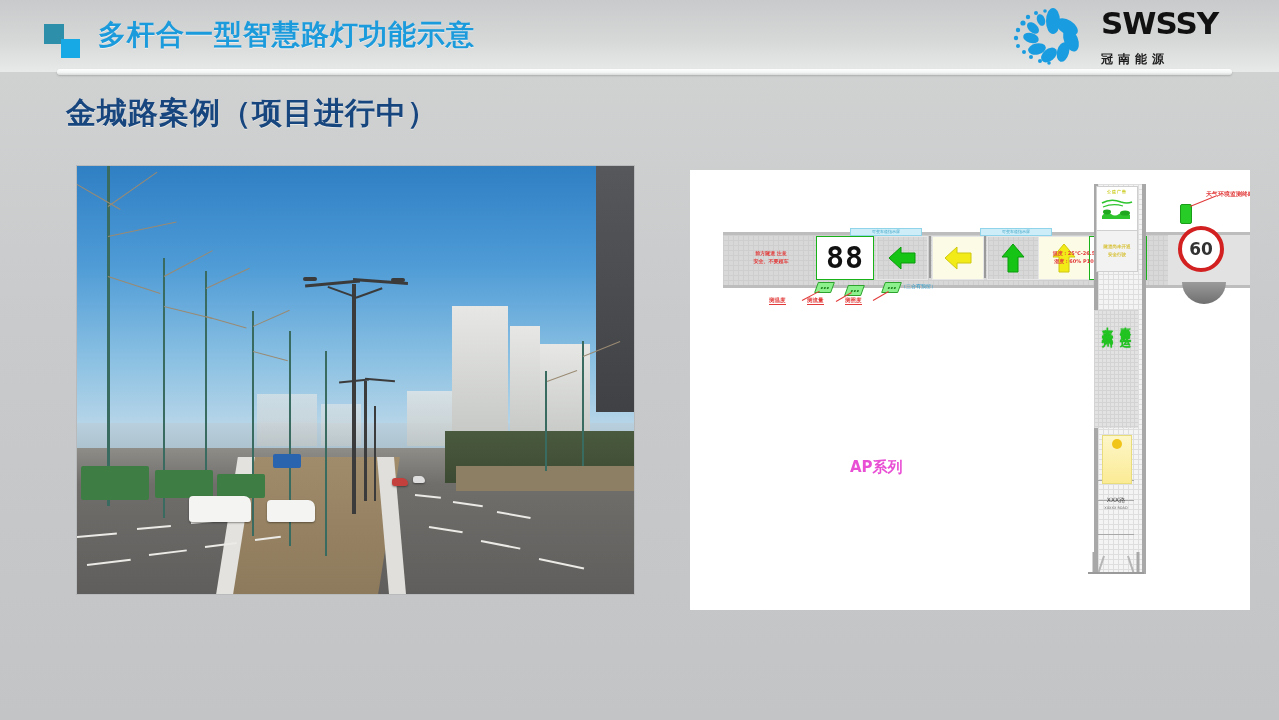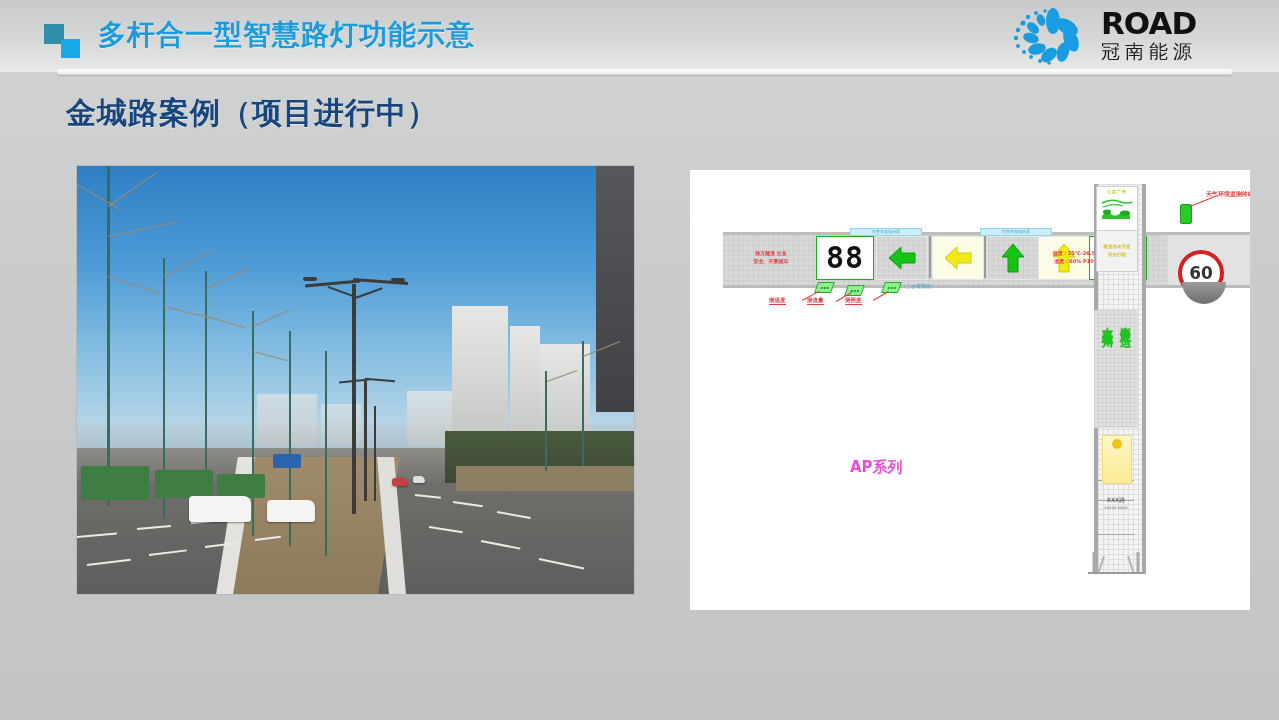--- a/index.html
+++ b/index.html
@@ -39,22 +39,22 @@
   
   .logo{position:absolute;right:22px;top:5px;width:248px;height:62px;}
   .logo-mark{position:absolute;left:0;top:2px;width:86px;height:58px;}
   .logo-text{position:absolute;left:92px;top:2px;}
   .logo-en{
     font-family:"DejaVu Sans","Liberation Sans",sans-serif;
     font-size:31px;font-weight:bold;color:#111;letter-spacing:-1px;
     line-height:32px;
   }
   .logo-cn{
-    font-size:19px;font-weight:normal;color:#1b1b1b;letter-spacing:5px;
-    line-height:20px;margin-top:2px;
+    font-size:12px;font-weight:bold;color:#1b1b1b;letter-spacing:5px;
+    line-height:20px;margin-top:10px;
   }
 
   
   .subtitle{
     position:absolute;left:66px;top:93px;
     font-size:30px;font-weight:bold;color:#17457e;
     letter-spacing:1px;white-space:nowrap;
     text-shadow:0 1px 0 rgba(255,255,255,.5);
   }
 
@@ -194,21 +194,21 @@
   .dg-streetname{
     position:absolute;left:406px;top:322px;width:40px;height:24px;
     display:flex;flex-direction:column;align-items:center;justify-content:center;
     color:#444;font-size:6px;line-height:8px;
   }
   .dg-streetname .sub{font-size:3.5px;color:#666;}
   .dg-base{
     position:absolute;left:398px;top:382px;width:56px;height:22px;
   }
   .dg-sign60{
-    position:absolute;left:488px;top:80px;width:38px;height:38px;
+    position:absolute;left:488px;top:56px;width:38px;height:38px;
     border-radius:50%;border:4px solid #d32020;background:#fff;
     display:flex;align-items:center;justify-content:center;
     color:#333;font-size:17px;font-weight:bold;
     font-family:"DejaVu Sans","Liberation Sans",sans-serif;
   }
   .dg-dome{
     position:absolute;left:492px;top:112px;width:44px;height:22px;
     border-radius:0 0 22px 22px;
     background:linear-gradient(180deg,#9b9b9b 0%,#6f6f6f 100%);
   }
@@ -283,21 +283,21 @@
               <circle cx="22" cy="50" r="2"></circle>
             <circle cx="31" cy="54" r="2"></circle>
               <circle cx="40" cy="56" r="1.8"></circle>
             <circle cx="19" cy="10" r="2.2"></circle>
               <circle cx="27" cy="6" r="2"></circle>
             <circle cx="36" cy="4" r="1.8"></circle>
           </g>
         </svg>
       </div>
       <div class="logo-text">
-        <div class="logo-en">ROAD</div>
+        <div class="logo-en">SWSSY</div>
         <div class="logo-cn">冠南能源</div>
       </div>
     </div>
   </div>
   <div class="hdr-rule"></div>
 
   <div class="subtitle">金城路案例（项目进行中）</div>
 
   <div class="photo">
     <div class="ph-sky"></div>

